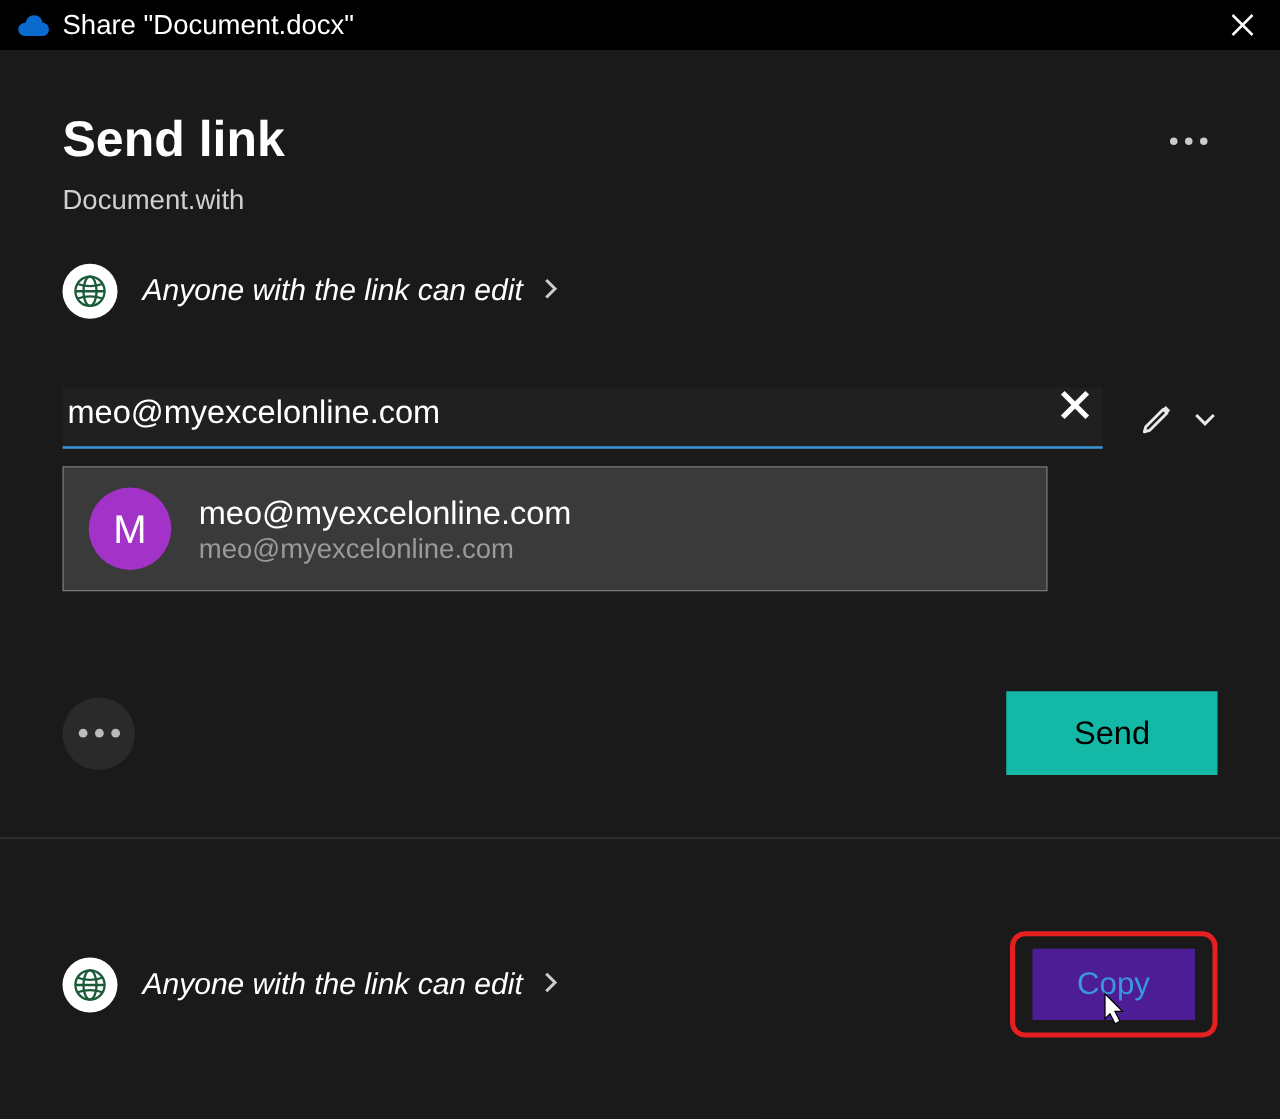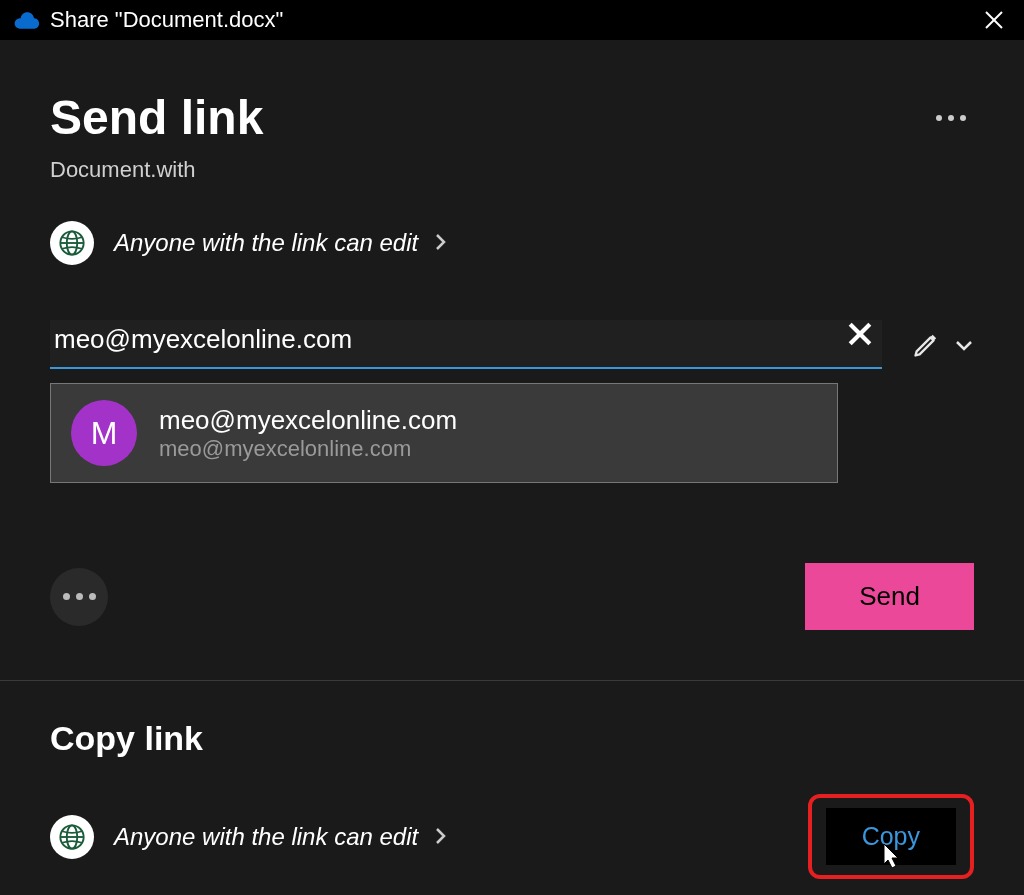--- a/index.html
+++ b/index.html
@@ -38,21 +38,21 @@
     }
     .content {
       padding: 50px 50px 0 50px;
     }
     .header-row {
       display: flex;
       align-items: center;
       justify-content: space-between;
     }
     .send-link-title {
-      font-size: 48px;
+      font-size: 40px;
       font-weight: 600;
       color: #fff;
     }
     .more-dots {
       display: flex;
       gap: 6px;
       padding: 8px;
       cursor: pointer;
     }
     .more-dots span {
@@ -173,21 +173,21 @@
       gap: 6px;
       cursor: pointer;
     }
     .round-more span {
       width: 7px;
       height: 7px;
       background: #bbb;
       border-radius: 50%;
     }
     .send-btn {
-      background: #ec4899;
+      background: #14b8a6;
       color: #000;
       font-size: 26px;
       padding: 18px 54px;
       border: none;
       cursor: pointer;
     }
     .divider {
       height: 1px;
       background: #3a3a3a;
       margin: 50px -50px 0 -50px;
@@ -212,21 +212,21 @@
       gap: 20px;
       cursor: pointer;
     }
     .copy-btn-wrap {
       border: 4px solid #e62020;
       border-radius: 12px;
       padding: 10px 14px;
       position: relative;
     }
     .copy-btn {
-      background: #000000;
+      background: #4c1d95;
       color: #3a96dd;
       font-size: 25px;
       padding: 14px 36px;
       border: none;
       cursor: pointer;
     }
     .cursor-icon {
       position: absolute;
       left: 64px;
       top: 44px;
@@ -316,21 +316,20 @@
       <span></span>
         <span></span>
         <span></span>
     </div>
     <button class="send-btn">Send</button>
   </div>
 
   <div class="divider"></div>
 
   <div class="copy-section">
-    <div class="copy-title">Copy link</div>
     <div class="copy-row">
       <div class="copy-left">
         <div class="globe-circle">
           <svg width="28" height="28" viewBox="0 0 24 24">
             <circle cx="12" cy="12" r="10" fill="none" stroke="#1a5c3a" stroke-width="1.6"></circle>
             <ellipse cx="12" cy="12" rx="4.5" ry="10" fill="none" stroke="#1a5c3a" stroke-width="1.6"></ellipse>
             <line x1="2" y1="12" x2="22" y2="12" stroke="#1a5c3a" stroke-width="1.6"></line>
             <path d="M3.5 7 Q12 10 20.5 7" fill="none" stroke="#1a5c3a" stroke-width="1.4"></path>
             <path d="M3.5 17 Q12 14 20.5 17" fill="none" stroke="#1a5c3a" stroke-width="1.4"></path>
           </svg>

